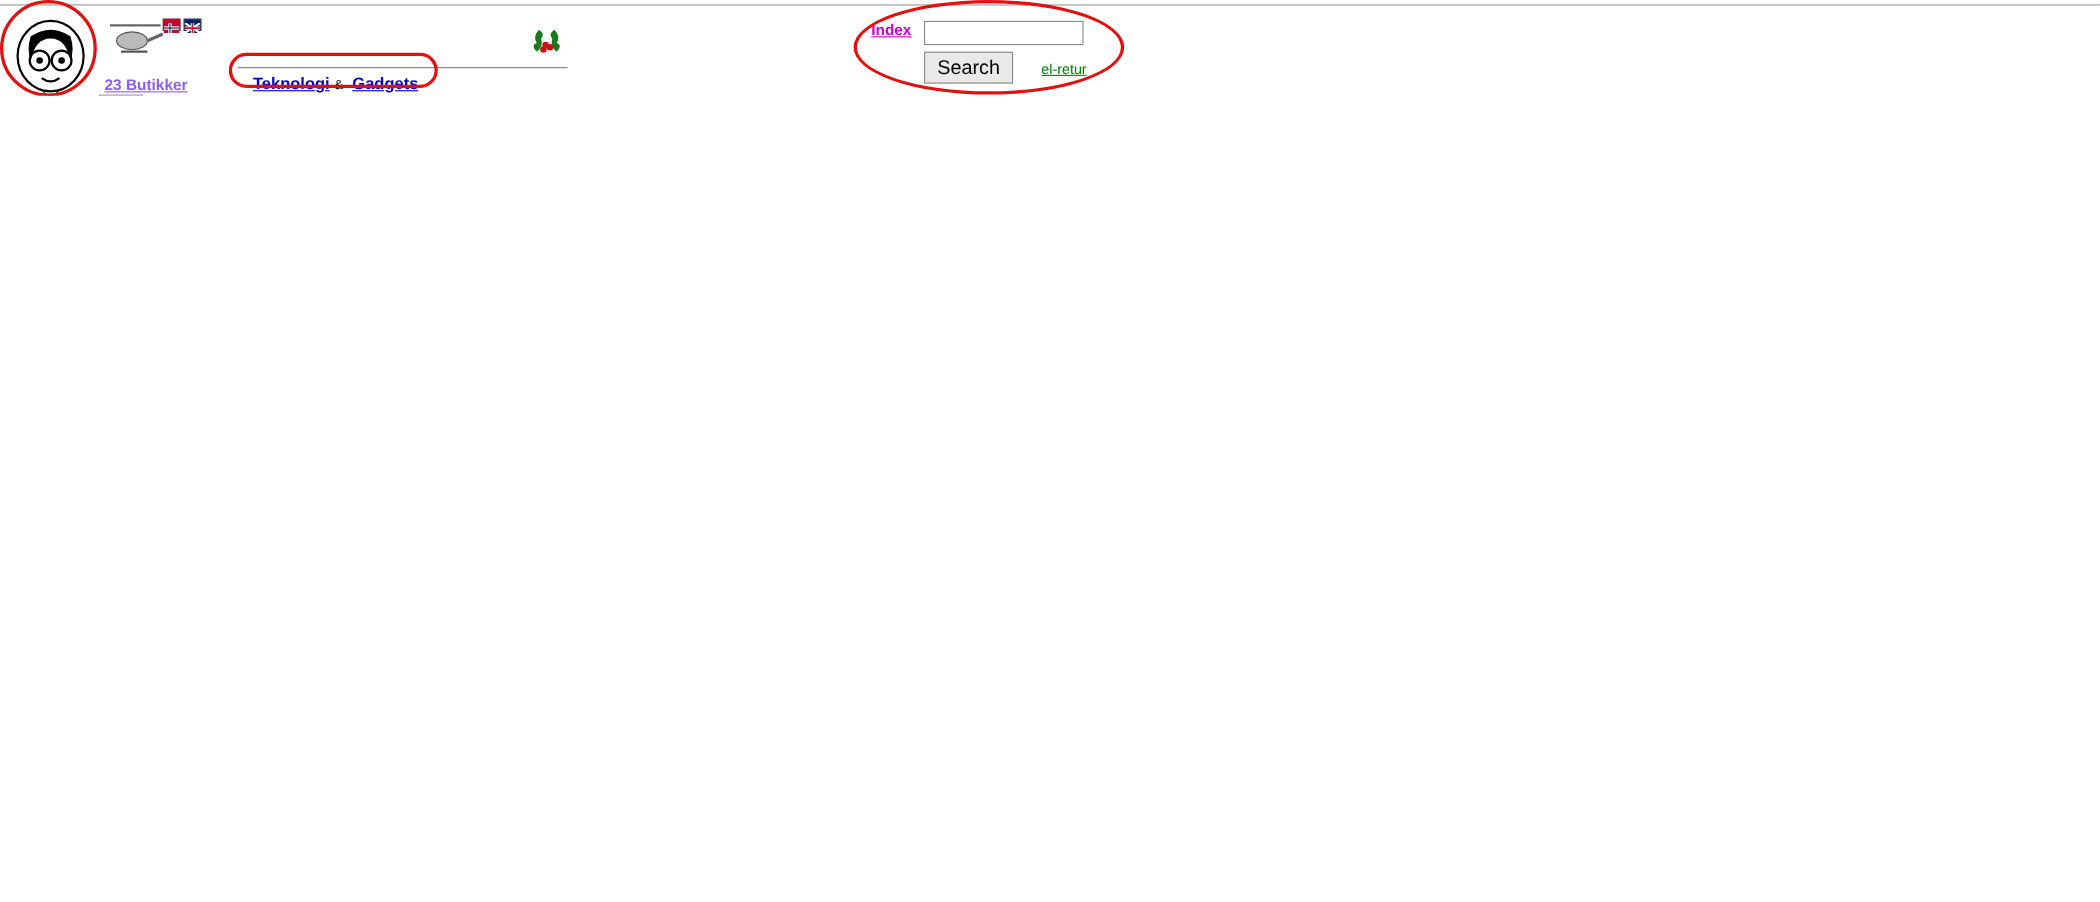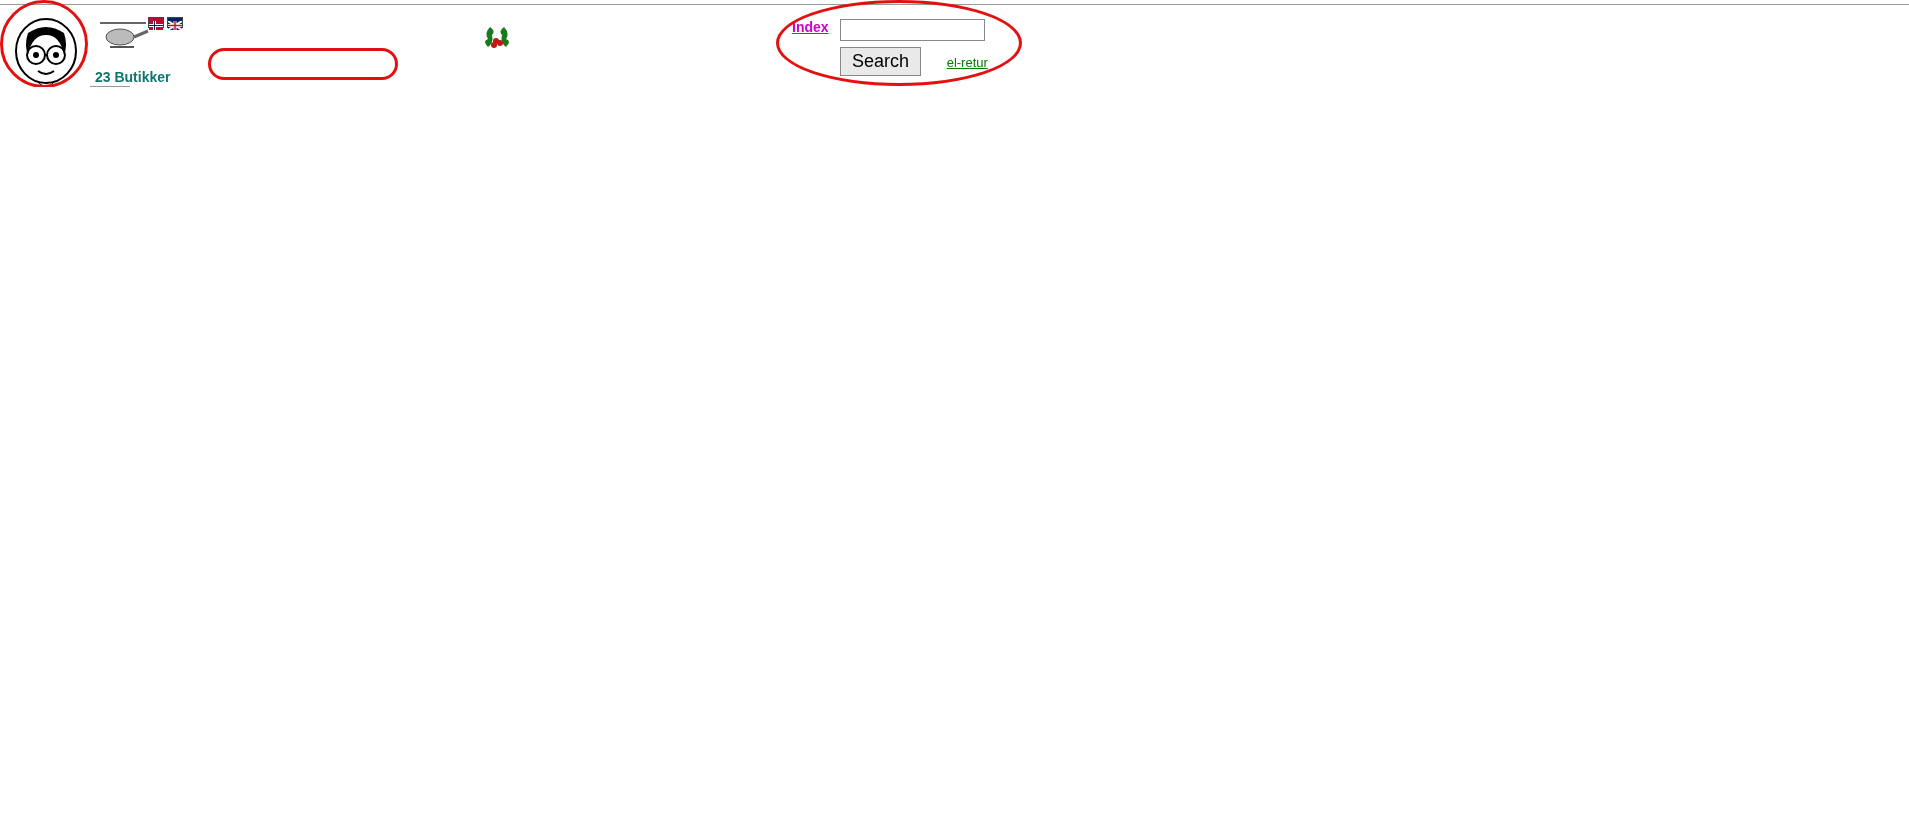--- a/index.html
+++ b/index.html
@@ -14,21 +14,21 @@
   .flag { width: 16px; height: 11px; border: 1px solid #444; position: relative; }
   .flag-no { background: #ba0c2f; }
   .flag-uk { background: #012169; }
 
   .logo { position: absolute; left: 178px; top: 8px; font-size: 38px; font-family: "Times New Roman", serif; white-space: nowrap; }
   .logo-www { color: #2f8a2f; font-size: 22px; }
   .logo-arngren { color: #2f8a2f; font-weight: bold; letter-spacing: 1px; }
   .logo-net { color: #2f8a2f; font-size: 22px; }
   .holly { position: absolute; left: 480px; top: 14px; }
 
-  .butikker { position: absolute; left: 95px; top: 60px; color: #0f766e; font-weight: bold; font-size: 14px; cursor: pointer; }
+  .butikker { position: absolute; left: 95px; top: 60px; color: #8b5cf6; text-decoration: underline; font-weight: bold; font-size: 14px; cursor: pointer; }
 
   .subnav { position: absolute; left: 216px; top: 52px; border-top: 1px solid #777; width: 300px; padding: 6px 0 0 14px; font-size: 15px; }
   .subnav a { color: #0000cc; text-decoration: underline; font-weight: bold; cursor: pointer; }
   .amp { font-size: 12px; }
 
   .searchbox { position: absolute; left: 792px; top: 10px; font-size: 13px; }
   .searchbox .idx { color: #cc00cc; text-decoration: underline; font-weight: bold; font-size: 14px; cursor: pointer; margin-right: 8px; }
   .searchbox input[type=text] { width: 145px; height: 22px; border: 1px solid #888; vertical-align: top; }
   .searchbox .row2 { margin-top: 6px; margin-left: 48px; }
   .searchbox button { background: #e9e9e9; border: 1px solid #888; padding: 3px 11px; font-size: 18px; cursor: pointer; }
@@ -112,20 +112,25 @@
   <svg class="holly" width="34" height="30" viewBox="0 0 34 30">
     <path d="M10 4 Q4 10 8 16 Q2 18 8 24 Q14 20 12 12 Q16 8 10 4 Z" fill="#1a7a1a"></path>
     <path d="M24 4 Q30 10 26 16 Q32 18 26 24 Q20 20 22 12 Q18 8 24 4 Z" fill="#1a7a1a"></path>
     <circle cx="16" cy="18" r="3" fill="#c01818"></circle>
     <circle cx="20" cy="20" r="3" fill="#c01818"></circle>
     <circle cx="14" cy="22" r="3" fill="#c01818"></circle>
   </svg>
 
   <a class="butikker">23 Butikker</a>
 
+  <div class="subnav">
+    <a>Teknologi</a>
+    <span class="amp">&amp;</span>&nbsp;
+    <a>Gadgets</a>
+  </div>
 
   <div class="searchbox">
     <a class="idx">Index</a>
     <input type="text" value="" style="">
     <div class="row2">
       <button>Search</button>
       <a class="elretur">el-retur</a>
     </div>
   </div>
 </div>

